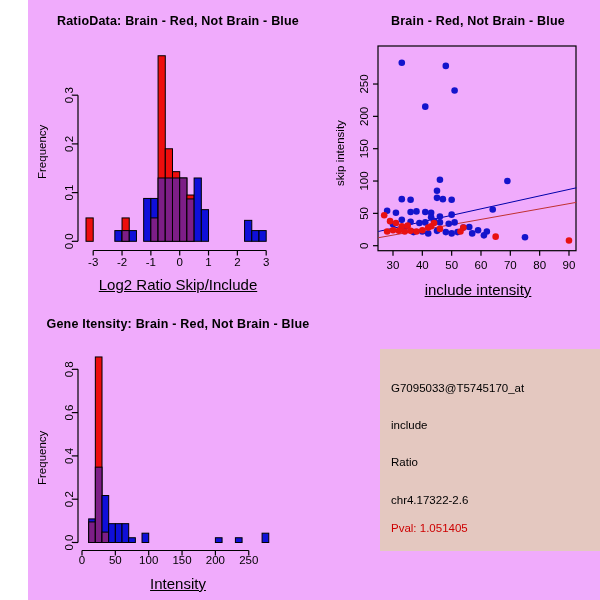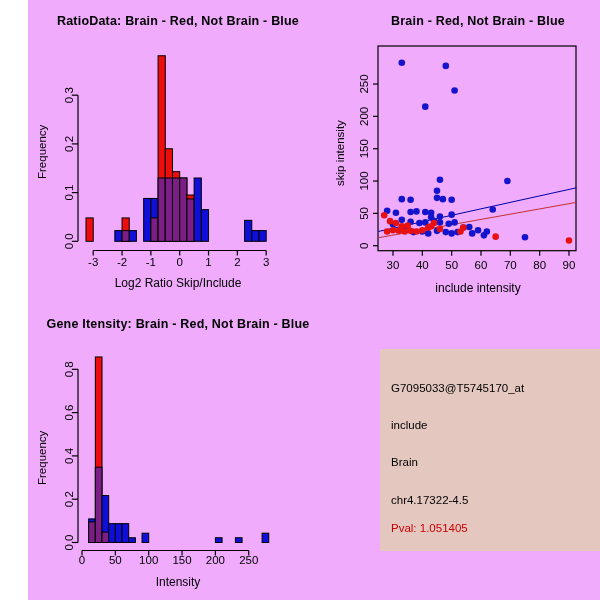--- a/index.html
+++ b/index.html
@@ -1,20 +1,20 @@
 <!DOCTYPE html>
 <html><head>
 <meta charset="utf-8">
 <style>
   html,body{margin:0;padding:0;background:#fff;}
   .canvas{position:relative;width:600px;height:600px;background:#ffffff;
           font-family:"Liberation Sans",sans-serif;overflow:hidden;}
   .chart-title{position:absolute;width:300px;text-align:center;
                font-weight:bold;font-size:12.5px;color:#000;letter-spacing:.2px;}
-  .xaxis-label{position:absolute;width:300px;text-align:center;font-size:12px;color:#000;}
+  .xaxis-label{position:absolute;width:300px;text-align:center;font-size:15px;color:#000;text-decoration:underline;}
   .vlabel{position:absolute;font-size:11.5px;color:#000;white-space:nowrap;
           transform-origin:0 0;transform:rotate(-90deg);}
   #charts{position:absolute;left:0;top:0;width:600px;height:600px;}
   #charts text{font-family:"Liberation Sans",sans-serif;font-size:11.5px;fill:#000;}
   .info-panel{position:absolute;left:352px;top:349px;width:234px;height:202px;}
   .info-line{position:absolute;left:11px;font-size:11.5px;color:#000;white-space:nowrap;}
 </style>
 </head>
 <body>
 
@@ -217,17 +217,17 @@
         <rect x="114.03" y="533.1905" width="6.670000000000002" height="9.309499999999957" fill="#0f0fd9" stroke="#000" stroke-width="1"></rect>
         <rect x="187.4" y="537.737" width="6.670000000000016" height="4.763000000000034" fill="#0f0fd9" stroke="#000" stroke-width="1"></rect>
         <rect x="207.41" y="537.737" width="6.670000000000016" height="4.763000000000034" fill="#0f0fd9" stroke="#000" stroke-width="1"></rect>
         <rect x="234.09" y="533.1905" width="6.670000000000016" height="9.309499999999957" fill="#0f0fd9" stroke="#000" stroke-width="1"></rect>
       </g>
   </svg>
 
   <div class="info-panel" id="info-panel" style="background: rgb(228, 200, 192);">
     <div class="info-line" style="top:33px">G7095033@T5745170_at</div>
     <div class="info-line" style="top:70px">include</div>
-    <div class="info-line" style="top:107px">Brain</div>
-    <div class="info-line" style="top:145px">chr4.17322-4.5</div>
+    <div class="info-line" style="top:107px">Ratio</div>
+    <div class="info-line" style="top:145px">chr4.17322-2.6</div>
     <div class="info-line pval" id="pval-line" style="top: 173px; color: rgb(205, 0, 0);">Pval: 1.051405</div>
   </div>
 </div>
 
 </body></html>

